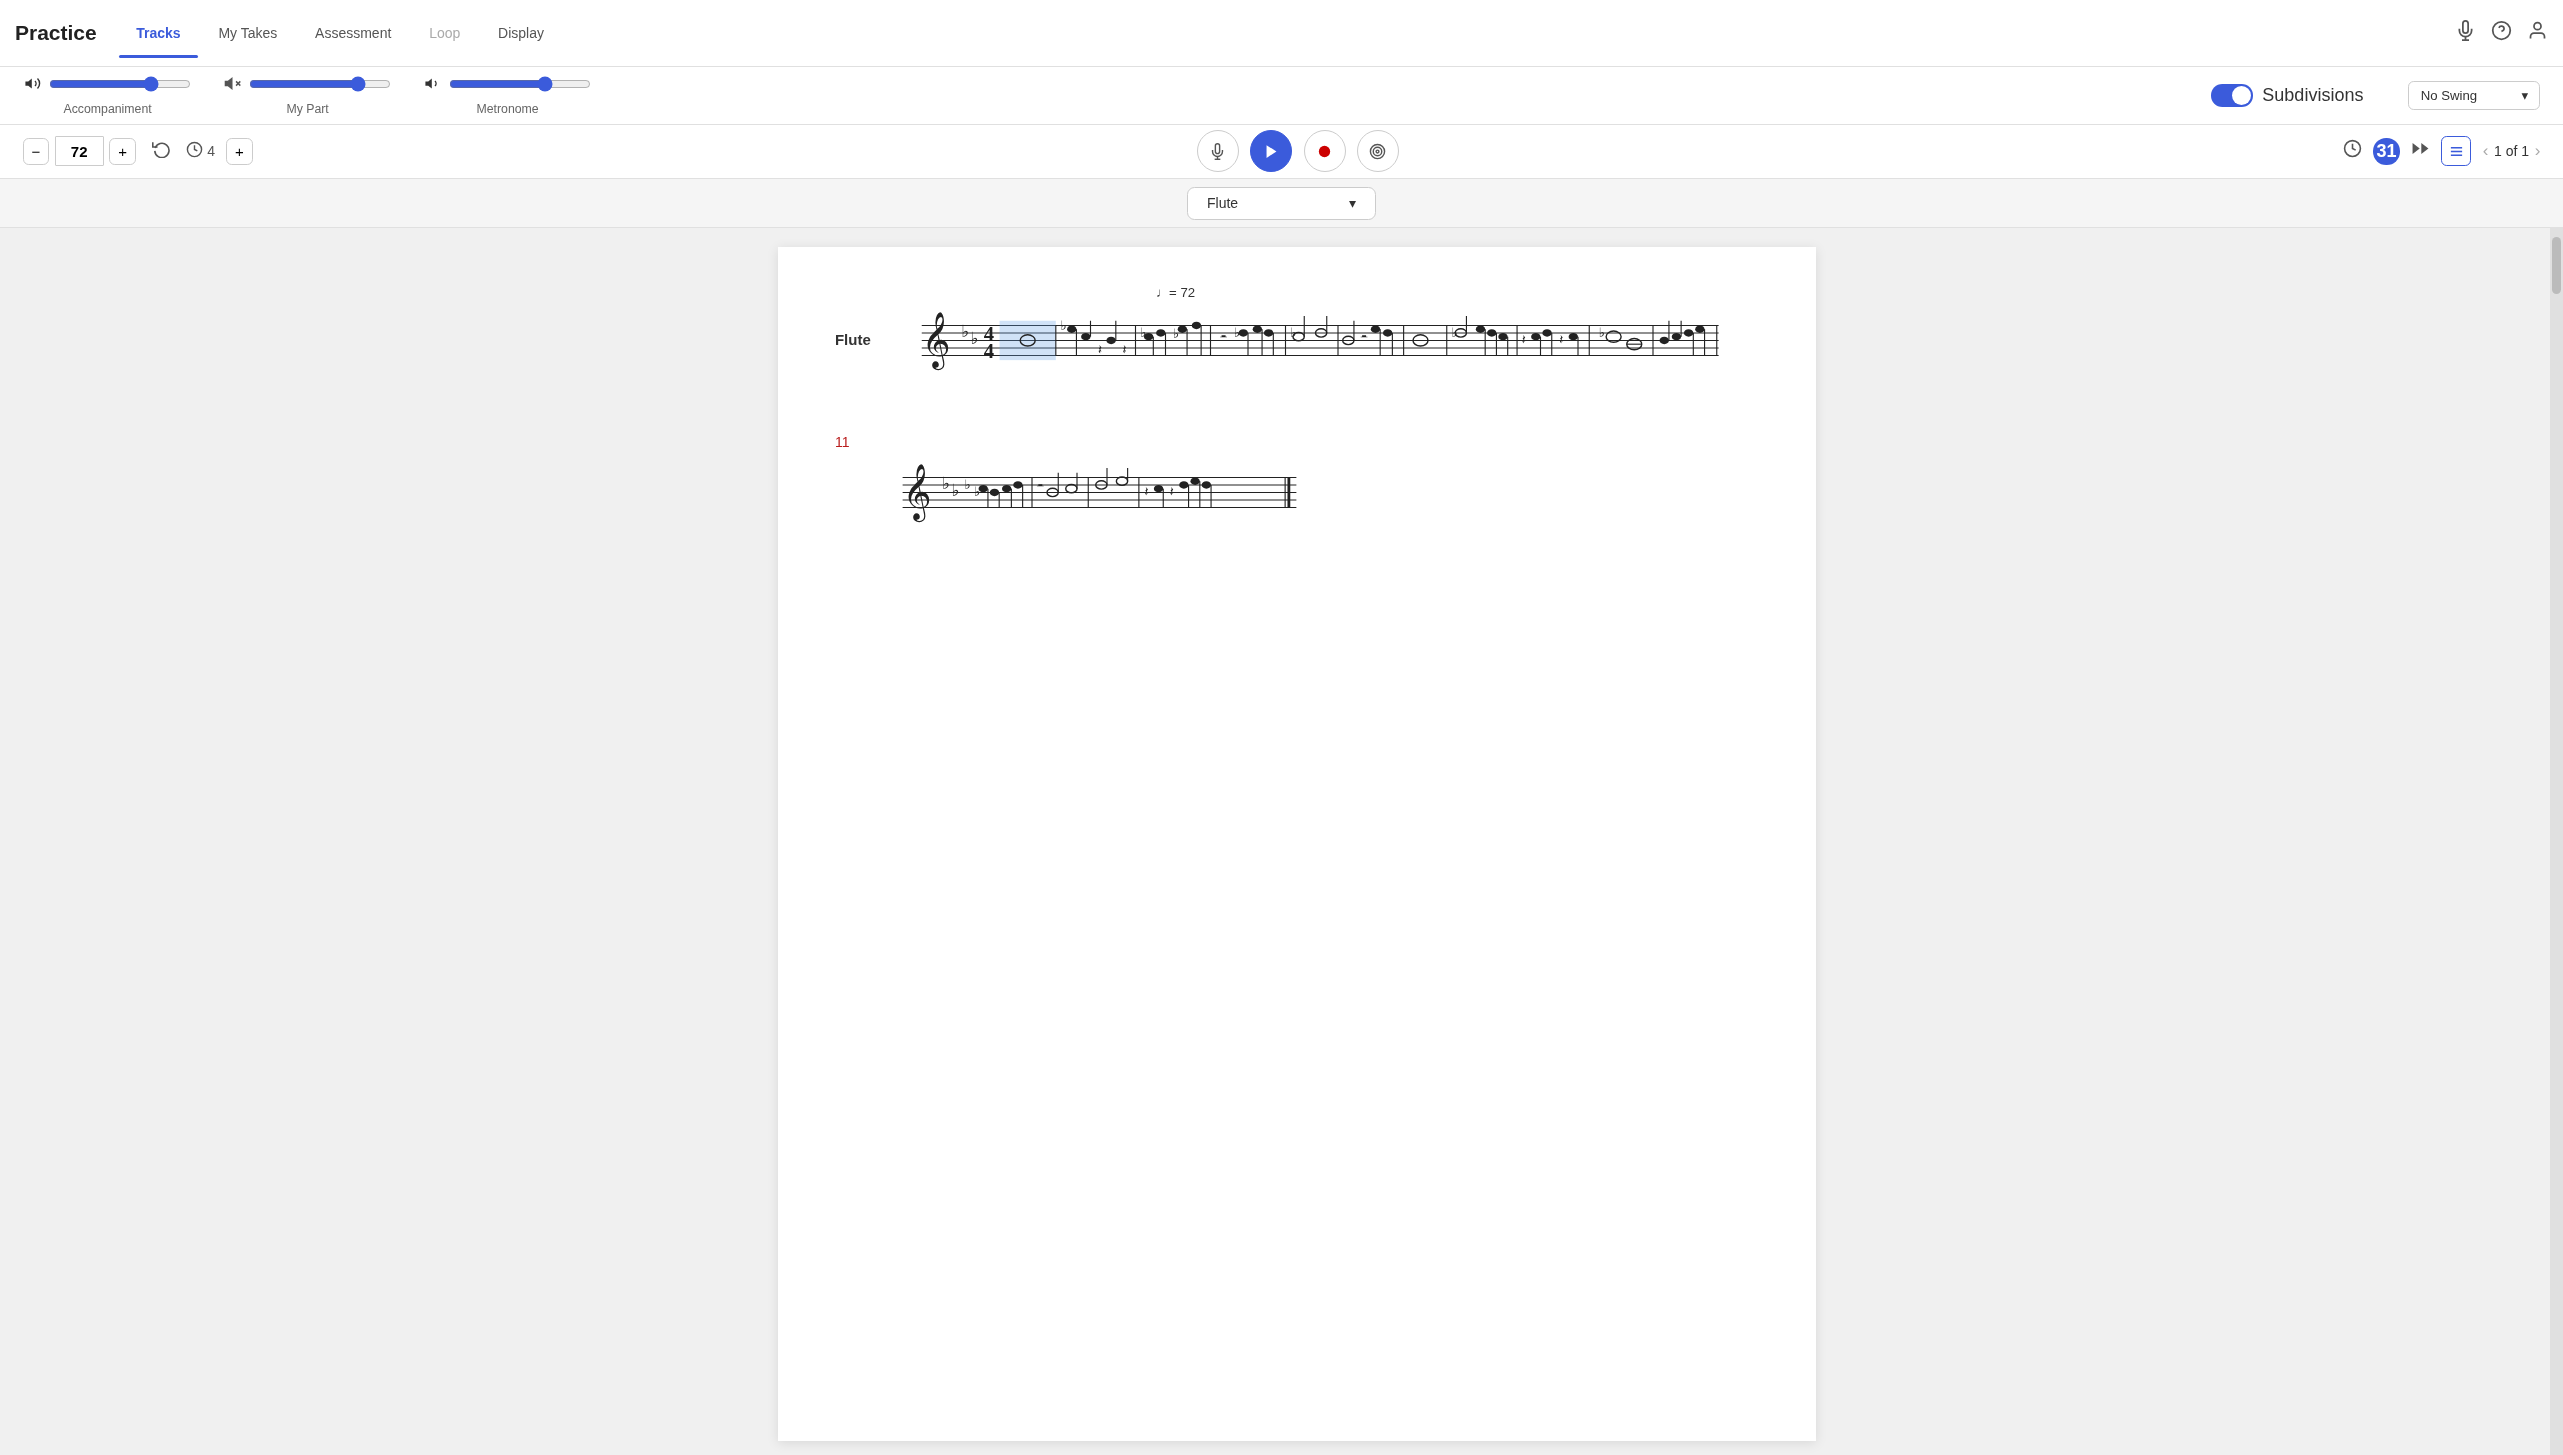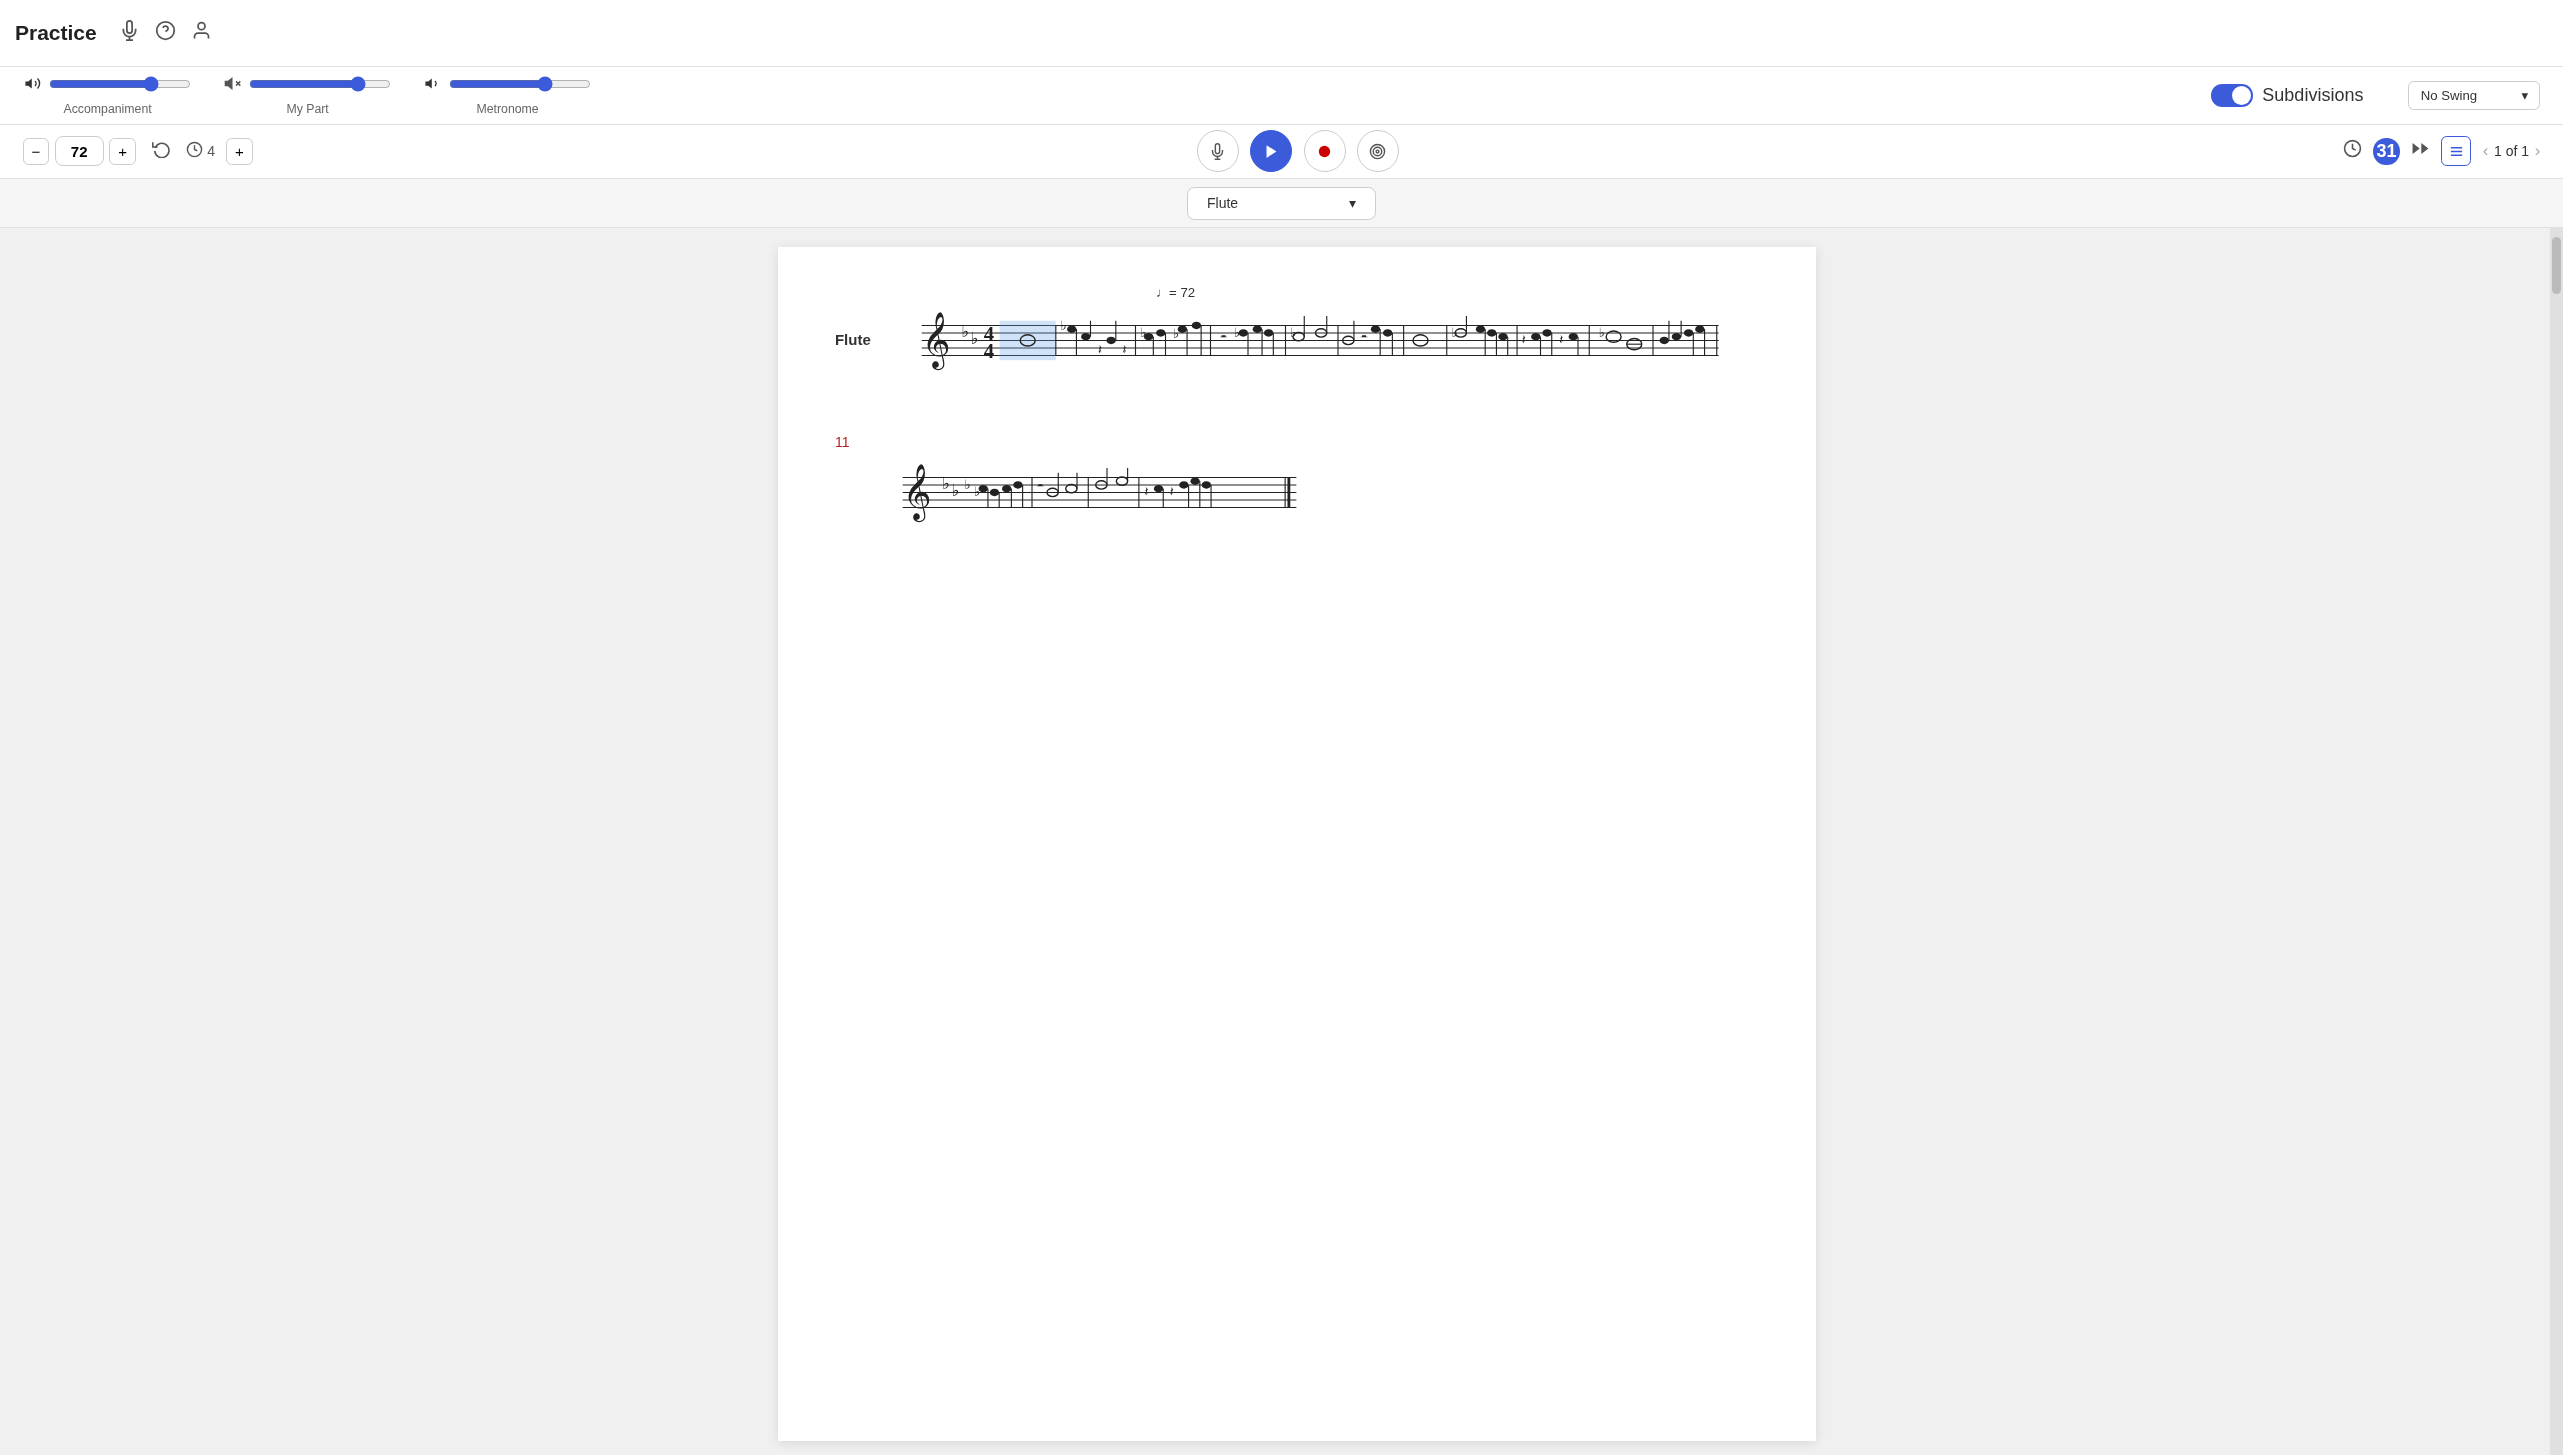--- a/index.html
+++ b/index.html
@@ -66,21 +66,21 @@
       display: flex; align-items: center;
       background: #fff; border-bottom: 0.9px solid #e0e0e0;
       padding: 5.7px 22.6px; gap: 11.3px;
     }
     .tempo-group { display: flex; align-items: center; gap: 5.7px; }
     .tempo-btn {
       width: 26.4px; height: 26.4px; border: 0.9px solid #ccc; border-radius: 5.7px;
       background: #fff; cursor: pointer; font-size: 15px; display: flex; align-items: center; justify-content: center;
     }
     .tempo-display {
-      width: 49px; height: 30px; border: 0.9px solid #ccc; border-radius: 8px;
+      width: 49px; height: 30px; border: 0.9px solid #ccc; border-radius: 1px;
       text-align: center; font-size: 15px; font-weight: 600;
     }
     .reset-btn {
       width: 28px; height: 28px; border: none; background: none; cursor: pointer; font-size: 17px; color: #555;
     }
     .beat-group { display: flex; align-items: center; gap: 3.8px; font-size: 14px; color: #555; }
 
     .transport-center { flex: 1; display: flex; justify-content: center; gap: 11.3px; }
     .transport-btn {
       width: 42px; height: 42px; border-radius: 50%; border: 0.9px solid #ccc;
@@ -123,20 +123,27 @@
       background: #fff; width: 1038px; min-height: 566px;
       box-shadow: 0 1.9px 11.3px rgba(0,0,0,0.1);
       padding: 38px 57px; position: relative;
     }
   </style>
 </head>
 <body>
 
 <div class="header">
   <div class="app-title">Practice</div>
+  <nav class="nav-tabs">
+    <button class="nav-tab active">Tracks</button>
+    <button class="nav-tab">My Takes</button>
+    <button class="nav-tab">Assessment</button>
+    <button class="nav-tab disabled">Loop</button>
+    <button class="nav-tab">Display</button>
+  </nav>
   <div class="header-icons">
     <span class="header-icon">
       <svg width="21" height="21" viewBox="0 0 24 24" fill="none" stroke="#555" stroke-width="2">
           <path d="M12 1a3 3 0 0 0-3 3v8a3 3 0 0 0 6 0V4a3 3 0 0 0-3-3z"></path>
           <path d="M19 10v2a7 7 0 0 1-14 0v-2"></path>
           <line x1="12" y1="19" x2="12" y2="23"></line>
           <line x1="8" y1="23" x2="16" y2="23"></line>
         </svg>
     </span>
     <span class="header-icon">

